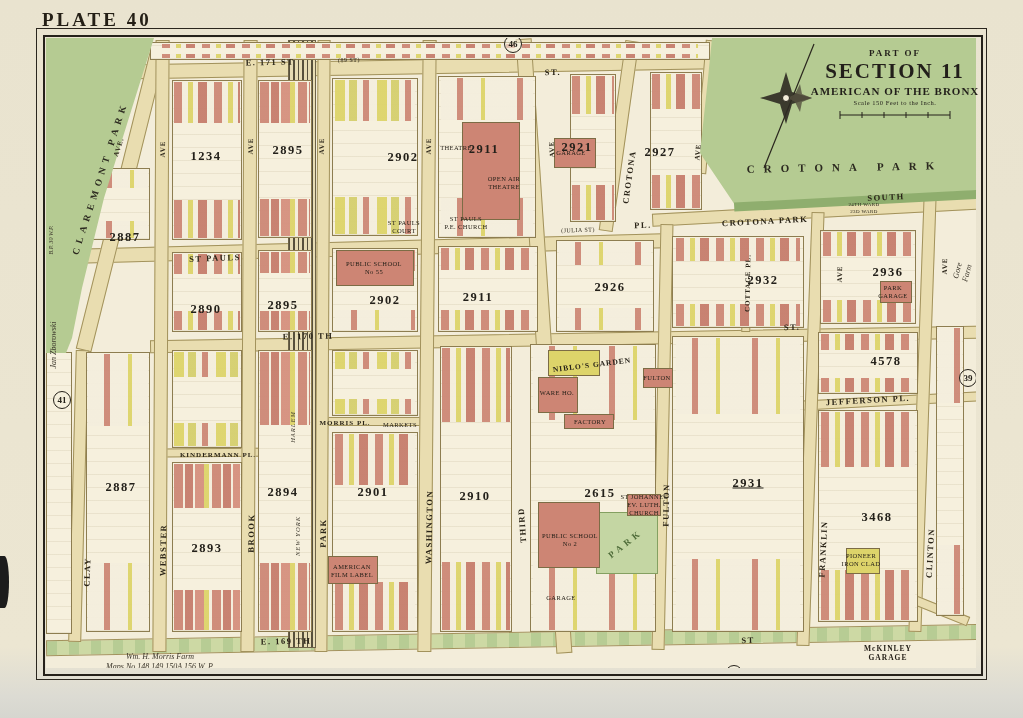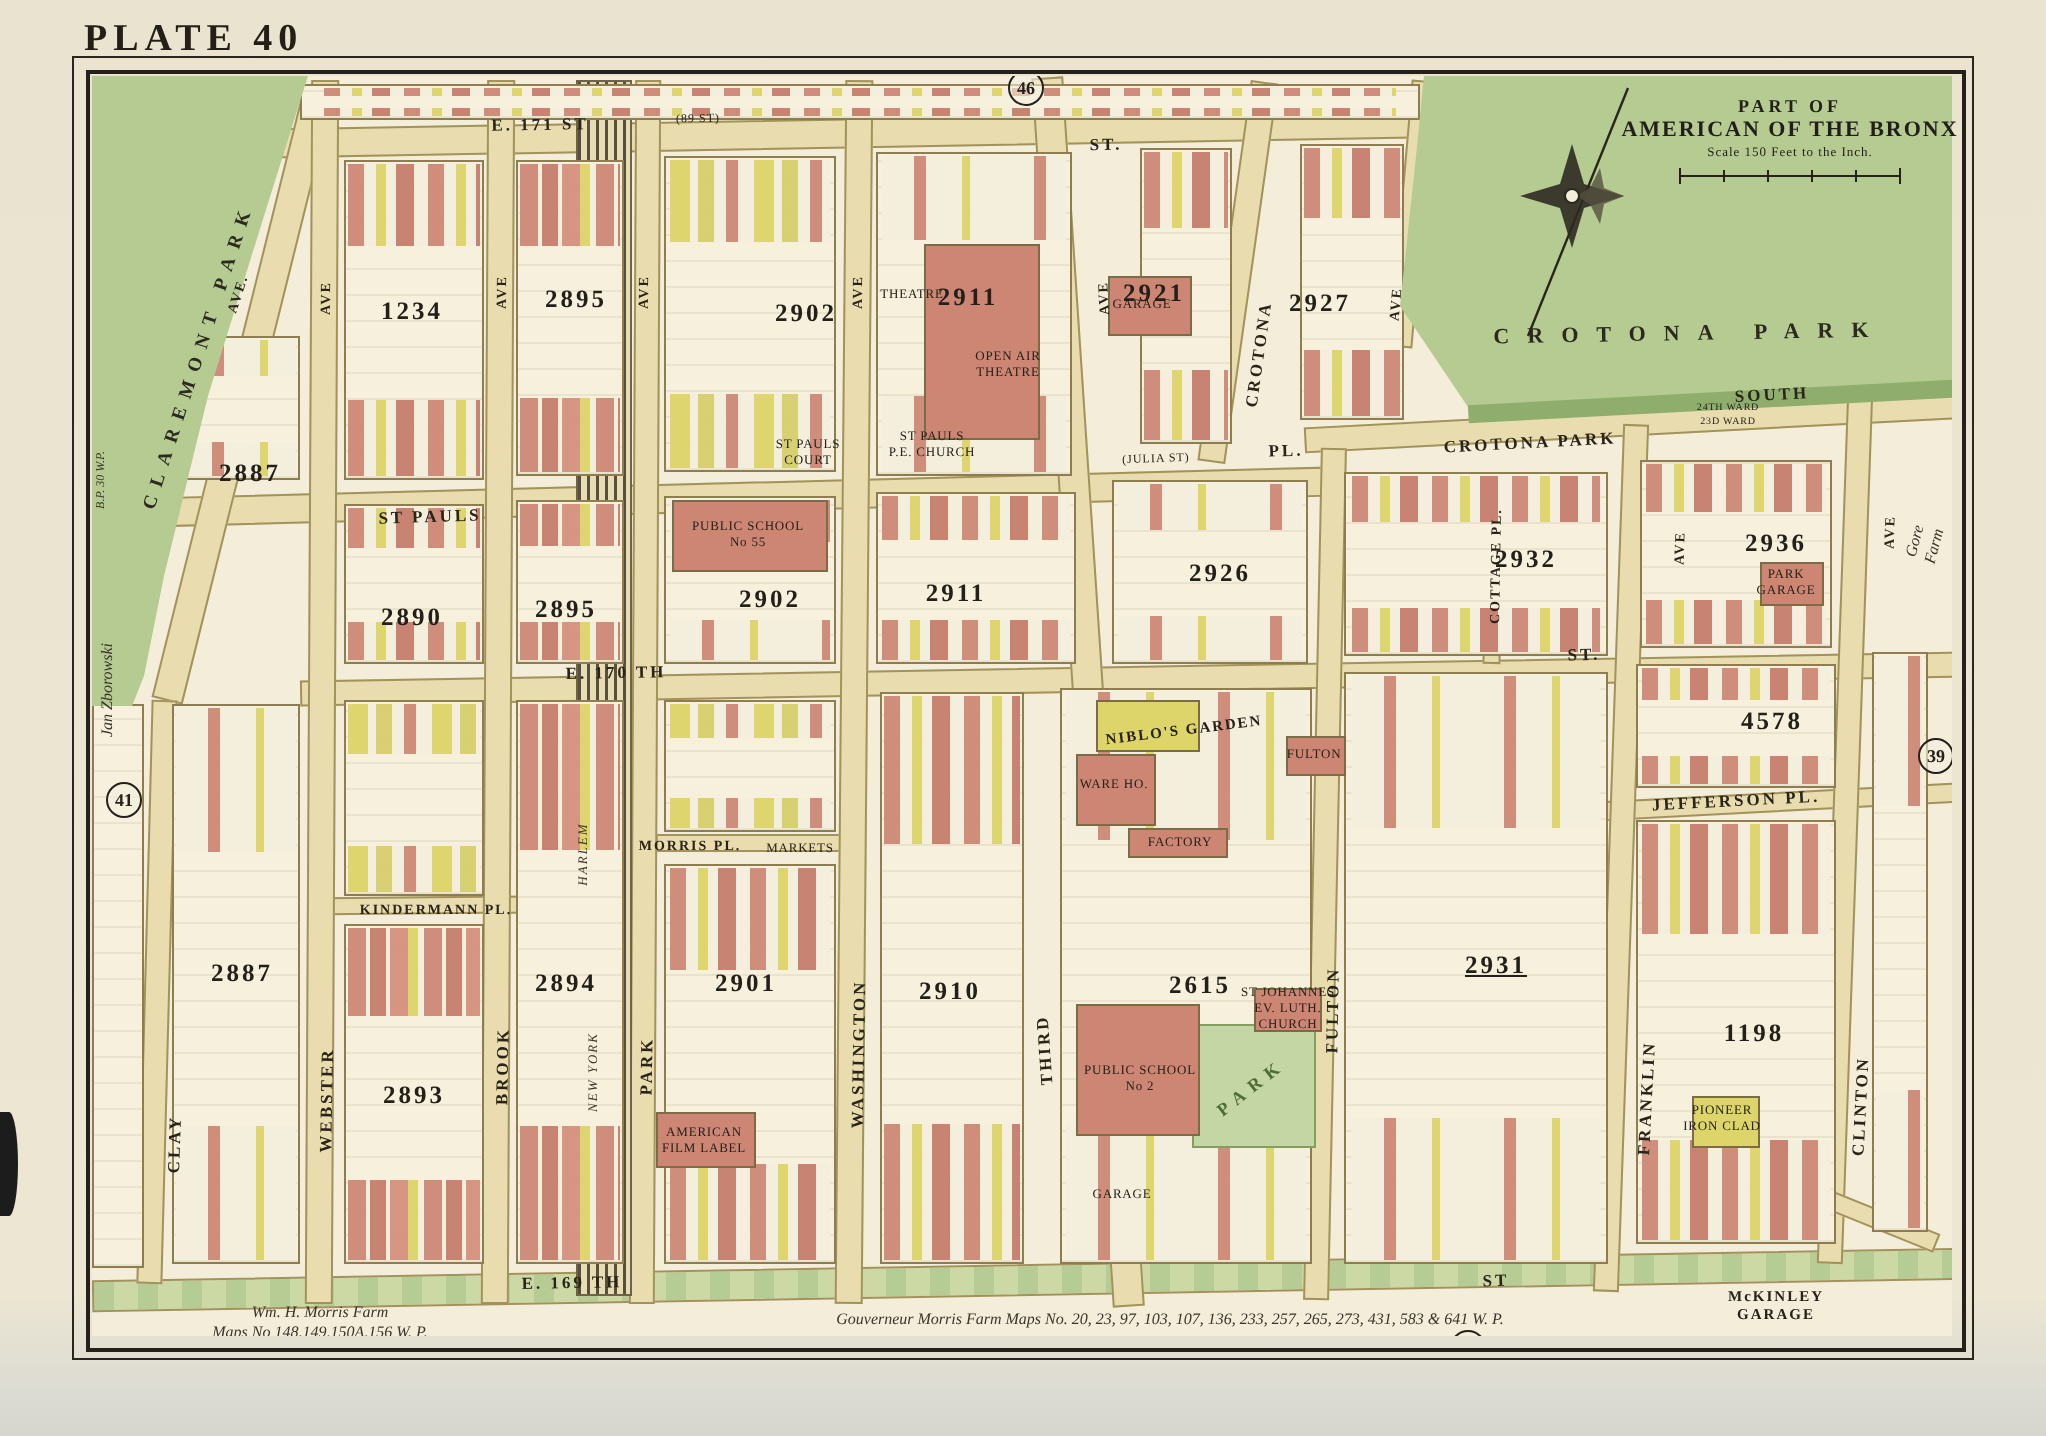--- a/index.html
+++ b/index.html
@@ -208,21 +208,21 @@
     <div class="bnum" style="left: 564px; top: 249px; transform: translate(-50%, -50%) rotate(0deg);">2926</div>
     <div class="bnum" style="left: 717px; top: 242px; transform: translate(-50%, -50%) rotate(0deg);">2932</div>
     <div class="bnum" style="left: 842px; top: 234px; transform: translate(-50%, -50%) rotate(0deg);">2936</div>
     <div class="bnum" style="left: 161px; top: 510px; transform: translate(-50%, -50%) rotate(0deg);">2893</div>
     <div class="bnum" style="left: 237px; top: 454px; transform: translate(-50%, -50%) rotate(0deg);">2894</div>
     <div class="bnum" style="left: 327px; top: 454px; transform: translate(-50%, -50%) rotate(0deg);">2901</div>
     <div class="bnum" style="left: 429px; top: 458px; transform: translate(-50%, -50%) rotate(0deg);">2910</div>
     <div class="bnum" style="left: 554px; top: 455px; transform: translate(-50%, -50%) rotate(0deg);">2615</div>
     <div class="bnum" style="left: 702px; top: 445px; transform: translate(-50%, -50%) rotate(0deg); text-decoration: underline;">2931</div>
     <div class="bnum" style="left: 840px; top: 323px; transform: translate(-50%, -50%) rotate(0deg);">4578</div>
-    <div class="bnum" style="left: 831px; top: 479px; transform: translate(-50%, -50%) rotate(0deg);">1198</div>
+    <div class="bnum" style="left: 831px; top: 479px; transform: translate(-50%, -50%) rotate(0deg);">3468</div>
     <div class="feat" style="left: 328px; top: 230px; transform: translate(-50%, -50%) rotate(0deg);">PUBLIC SCHOOL
 No 55</div>
     <div class="feat" style="left: 410px; top: 110px; transform: translate(-50%, -50%) rotate(0deg);">THEATRE</div>
     <div class="feat" style="left: 458px; top: 145px; transform: translate(-50%, -50%) rotate(0deg);">OPEN AIR
 THEATRE</div>
     <div class="feat" style="left: 420px; top: 185px; transform: translate(-50%, -50%) rotate(0deg);">ST PAULS
 P.E. CHURCH</div>
     <div class="feat" style="left: 525px; top: 115px; transform: translate(-50%, -50%) rotate(0deg);">GARAGE</div>
     <div class="feat" style="left: 358px; top: 189px; transform: translate(-50%, -50%) rotate(0deg);">ST PAULS
 COURT</div>
@@ -246,30 +246,30 @@
 GARAGE</div>
     <div class="feat" style="left: 818px; top: 167px; transform: translate(-50%, -50%) rotate(0deg); font-size: 5px;">24TH WARD</div>
     <div class="feat" style="left: 818px; top: 174px; transform: translate(-50%, -50%) rotate(0deg); font-size: 5px;">23D WARD</div>
     <div class="feat big" style="left: 842px; top: 615px; transform: translate(-50%, -50%) rotate(0deg);">McKINLEY
 GARAGE</div>
     <div class="note" style="left: 8px; top: 307px; transform: translate(-50%, -50%) rotate(-90deg);">Jan Zborowski</div>
     <div class="note tiny" style="left: 6px; top: 202px; transform: translate(-50%, -50%) rotate(-90deg);">B.P. 30 W.P.</div>
     <div class="note" style="left: 917px; top: 234px; transform: translate(-50%, -50%) rotate(-75deg);">Gore Farm</div>
     <div class="note" style="left: 114px; top: 624px; transform: translate(-50%, -50%) rotate(0deg);">Wm. H. Morris Farm
 Maps No 148,149,150A,156 W. P.</div>
-    <div class="note" style="left: 539px; top: 622px; transform: translate(-50%, -50%) rotate(0deg);">Gouverneur Morris Farm Maps No. 20, 23, 97, 103, 107, 136, 233, 257, 265, 273, 431, 583 &amp; 641 W. P.</div>
     <div class="mcircle" style="left: 467px; top: 6px; transform: translate(-50%, -50%);">46</div>
     <div class="mcircle" style="left: 16px; top: 362px; transform: translate(-50%, -50%);">41</div>
     <div class="mcircle" style="left: 922px; top: 340px; transform: translate(-50%, -50%);">39</div>
     <div class="mcircle" style="left: 294px; top: 661px; transform: translate(-50%, -50%);">20</div>
     <div class="mcircle" style="left: 688px; top: 636px; transform: translate(-50%, -50%);">21</div>
   </div>
 
 <div id="title-block">
   <div id="tb-partof">PART OF</div>
+  <div id="tb-section">SECTION 11</div>
   <div id="tb-borough">AMERICAN OF THE BRONX</div>
   <div id="tb-scale">Scale 150 Feet to the Inch.</div>
   <svg width="120" height="10" style="margin-top:1px">
     <line x1="5" y1="5" x2="115" y2="5" stroke="#25211a" stroke-width="1"></line>
     <line x1="5" y1="1" x2="5" y2="9" stroke="#25211a" stroke-width="1"></line>
     <line x1="27" y1="2" x2="27" y2="8" stroke="#25211a" stroke-width="1"></line>
     <line x1="49" y1="2" x2="49" y2="8" stroke="#25211a" stroke-width="1"></line>
     <line x1="71" y1="2" x2="71" y2="8" stroke="#25211a" stroke-width="1"></line>
     <line x1="93" y1="2" x2="93" y2="8" stroke="#25211a" stroke-width="1"></line>
     <line x1="115" y1="1" x2="115" y2="9" stroke="#25211a" stroke-width="1"></line>

